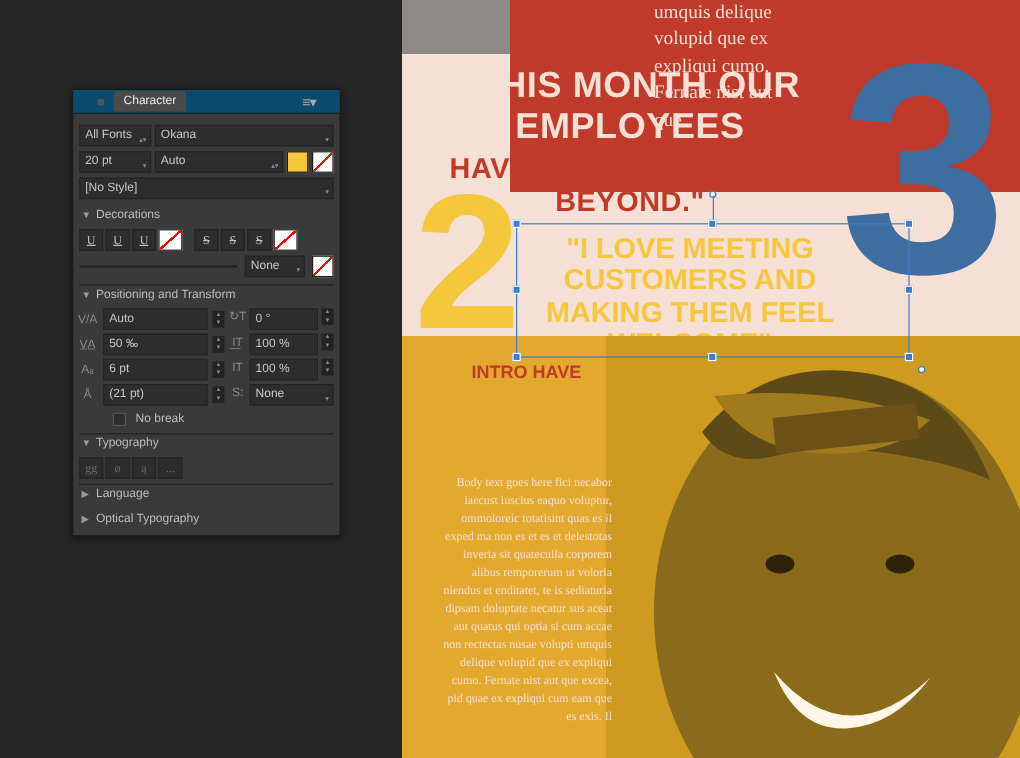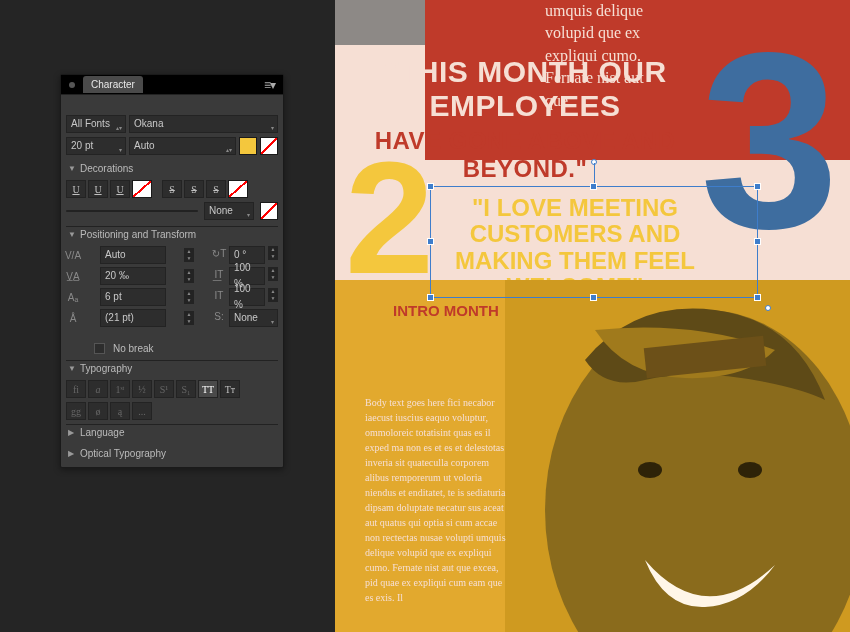--- a/index.html
+++ b/index.html
@@ -22,38 +22,38 @@
     background: #3a3a3a;
     border: 1px solid #1a1a1a;
     border-radius: 2px;
     box-shadow: 0 2px 6px rgba(0,0,0,.4);
     color: #bdbdbd;
   }
   .panel-header {
     display: flex;
     align-items: center;
     height: 20px;
-    background: #000000;
+    background: #0c4a6e;
     border-bottom: 1px solid #222;
-    padding: 0 8px;
+    padding: 0 20px;
   }
   .panel-header .dot {
     width: 6px; height: 6px; border-radius: 50%;
     background: #555; margin-right: 8px;
   }
   .panel-header .title {
     background: #4a4a4a;
     padding: 3px 8px 3px 8px;
     font-size: 10px;
     color: #e8e8e8;
     border-radius: 3px 3px 0 0;
   }
   .panel-header .spacer { flex: 1; }
   .panel-header .menu { font-size: 12px; letter-spacing: -1px; color: #aaa; cursor: pointer;}
-  .panel-body { padding: 16px 5px 6px; }
+  .panel-body { padding: 5px 5px 6px; }
   .row {
     display: flex;
     gap: 3px;
     margin-top: 4px;
   }
   .sel, .inp {
     background: #2d2d2d;
     border: 1px solid #232323;
     color: #c8c8c8;
     height: 18px;
@@ -121,21 +121,21 @@
   .slider {
     flex:1;
     height:2px;
     background:#222;
     position:relative;
     border-radius:1px;
   }
   .tbl {
     display:grid;
     grid-template-columns: 16px 1fr 10px 1fr;
-    gap:3px 18px;
+    gap:3px 4px;
     margin-top:4px;
     align-items:center;
   }
   .field-icon {
     width:14px; height:14px;
     color:#8a8a8a;
     font-size:10px;
     display:flex;align-items:center;justify-content:center;
   }
   .stepper {
@@ -251,20 +251,21 @@
     width:150px;
   }
   .body{
     position:absolute;
     left:30px; top:395px;
     width:145px;
     color:#f6dfd4;
     font-family:Georgia, serif;
     font-size:10px;
     line-height:1.5;
+    text-align:right;
   }
   
   .selbox{
     position:absolute;
     left:430px; top:186px;
     width:328px; height:112px;
     border:1px solid #3e7dcb;
   }
   .handle{
     position:absolute;
@@ -306,20 +307,26 @@
         <span>20 pt</span>
           <span class="caret">▾</span>
       </div>
       <div class="sel w-full">
         <span>Auto</span>
           <span class="caret">▴▾</span>
       </div>
       <div class="swatch yellow"></div>
       <div class="swatch none"></div>
     </div>
+    <div class="row">
+      <div class="sel w-full">
+        <span>[No Style]</span>
+          <span class="caret">▾</span>
+      </div>
+    </div>
 
     <div class="section-head">
        <span class="tri">▼</span>
         <span>Decorations</span>
     </div>
     <div class="btn-row">
       <div class="btn" style="text-decoration:underline">U</div>
       <div class="btn" style="text-decoration:underline">U</div>
       <div class="btn" style="text-decoration:underline">U</div>
       <div class="swatch none" style="width:20px"></div>
@@ -357,21 +364,21 @@
             <span>0 °</span>
           </div>
         <div class="stepper">
             <span>▲</span>
             <span>▼</span>
           </div>
       </div>
 
       <div class="field-icon">V̲A̲</div>
       <div class="sel">
-          <span>20 ‰</span>
+          <span>50 ‰</span>
         </div>
       <div class="stepper">
           <span>▲</span>
           <span>▼</span>
         </div>
       <div style="display:flex;gap:3px">
         <div class="field-icon">I͟T</div>
         <div class="sel w-full">
             <span>100 %</span>
           </div>
@@ -409,38 +416,28 @@
           <span>▼</span>
         </div>
       <div style="display:flex;gap:3px">
         <div class="field-icon">S:</div>
         <div class="sel w-full">
             <span>None</span>
             <span class="caret">▾</span>
           </div>
       </div>
     </div>
-    <div class="row" style="align-items:center;padding-left:28px;margin-top:16px">
+    <div class="row" style="align-items:center;padding-left:28px;margin-top:6px">
       <div class="checkbox"></div>
       <span style="font-size:10px">No break</span>
     </div>
 
     <div class="section-head subsection">
       <span class="tri">▼</span>
         <span>Typography</span>
-    </div>
-    <div class="btn-row">
-      <div class="btn dim">fi</div>
-      <div class="btn dim" style="font-style:italic">a</div>
-      <div class="btn dim">1ˢᵗ</div>
-      <div class="btn dim">½</div>
-      <div class="btn dim">S¹</div>
-      <div class="btn dim">S₁</div>
-      <div class="btn" style="background:#4a4a4a;color:#fff">TT</div>
-      <div class="btn">Tᴛ</div>
     </div>
     <div class="btn-row">
       <div class="btn dim">gg</div>
       <div class="btn dim">ø</div>
       <div class="btn dim">ą</div>
       <div class="btn dim">...</div>
     </div>
 
     <div class="section-head subsection foot">
       <span class="tri">▶</span>
@@ -477,21 +474,21 @@
       <ellipse cx="200" cy="230" rx="160" ry="200" fill="#8a6b1c"></ellipse>
       <path d="M80 80 q50 -60 130 -50 q80 10 110 90 q-20 -10 -60 -18 q-70 -14 -120 -2 q-40 10 -60 -20z" fill="#5e4a17"></path>
       <ellipse cx="145" cy="190" rx="12" ry="8" fill="#2e2308"></ellipse>
       <ellipse cx="245" cy="190" rx="12" ry="8" fill="#2e2308"></ellipse>
       <path d="M140 280 q60 70 130 5 q-30 40 -70 42 q-40 2 -60 -47z" fill="#fff6e8"></path>
       <path d="M90 50 q100 -10 180 20 q-30 30 -90 28 q-60 -2 -90 -48z" fill="#a07a1c"></path>
       <rect x="140" y="62" width="120" height="30" fill="#6c5018" transform="rotate(-6 200 77)"></rect>
     </svg>
   </div>
 
-  <div class="intro">INTRO MONTH</div>
+  <div class="intro">INTRO HAVE</div>
   <div class="body">Body text goes here fici necabor iaecust iuscius eaquo voluptur, ommoloreic totatisint quas es il exped ma non es et es et delestotas inveria sit quateculla corporem alibus remporerum ut voloria niendus et enditatet, te is sediaturia dipsam doluptate necatur sus aceat aut quatus qui optia si cum accae non rectectas nusae volupti umquis delique volupid que ex expliqui cumo. Fernate nist aut que excea, pid quae ex expliqui cum eam que es exis. Il</div>
 </div>
 
 <div class="selbox">
   <div class="rot" style="left:50%;top:-28px;margin-left:-3px"></div>
   <div style="position:absolute;left:50%;top:-24px;width:1px;height:24px;background:#3e7dcb"></div>
   <div class="handle" style="left:-4px;top:-4px"></div>
   <div class="handle" style="left:50%;top:-4px;margin-left:-4px"></div>
   <div class="handle" style="right:-4px;top:-4px"></div>
   <div class="handle" style="left:-4px;top:50%;margin-top:-4px"></div>

